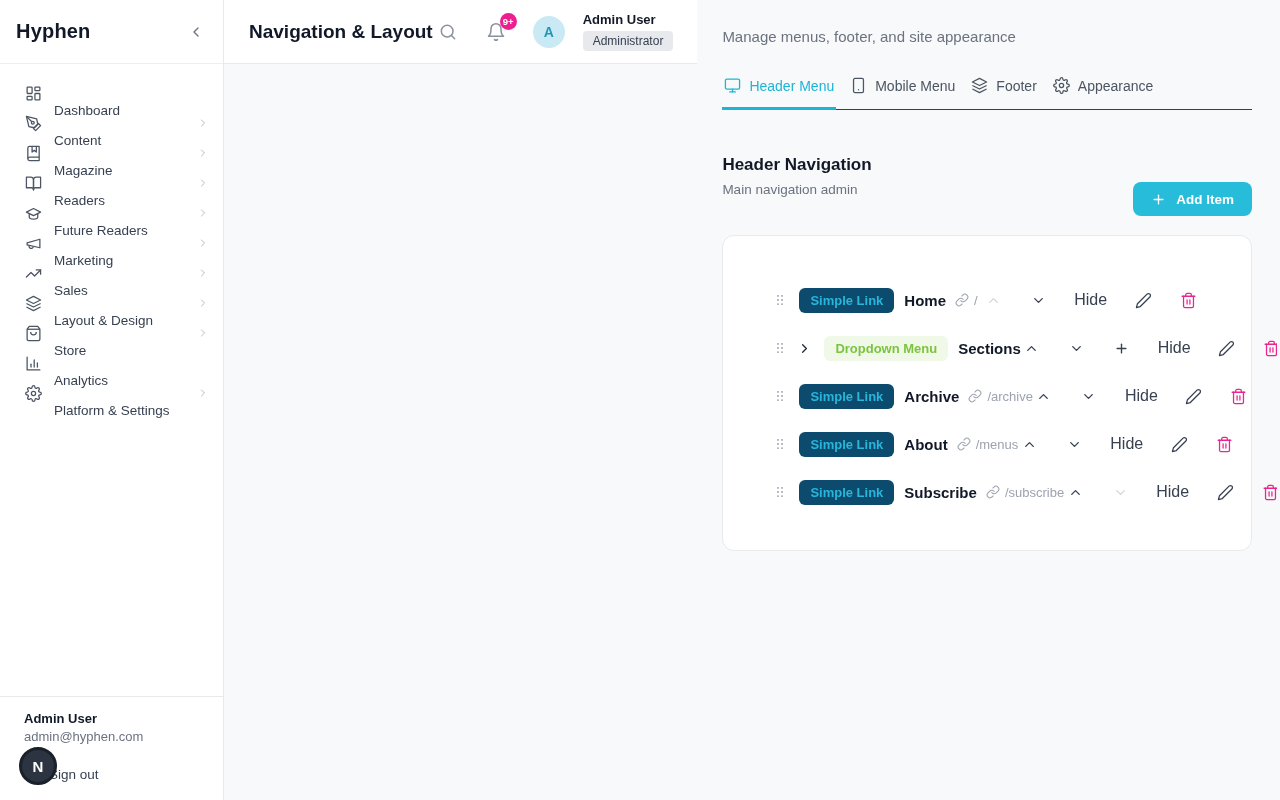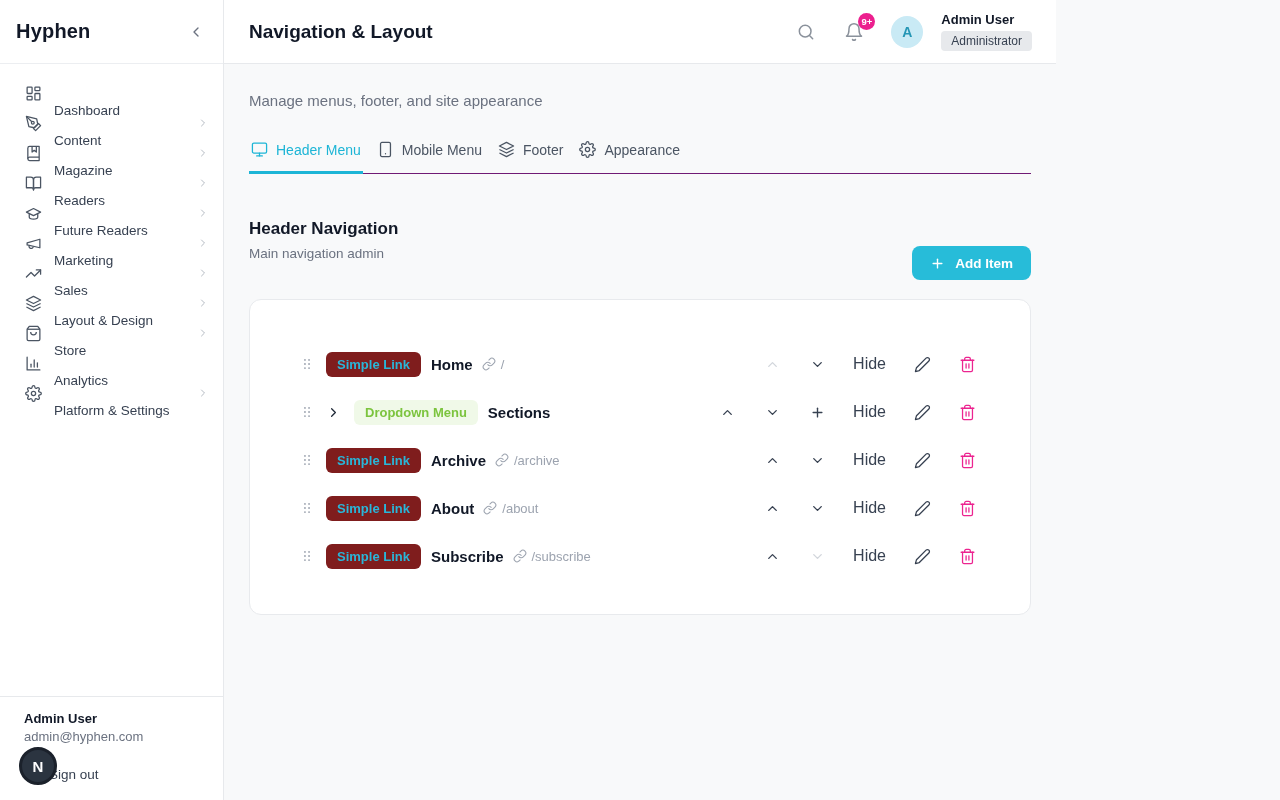--- a/index.html
+++ b/index.html
@@ -49,21 +49,21 @@
   .signout-row svg { width: 16px; height: 16px; color: #4b5563; }
   .n-avatar {
     position: absolute; left: 19px; top: 50px;
     width: 38px; height: 38px; border-radius: 50%;
     background: #2b3440; border: 3px solid #1b212b;
     color: #ffffff; font-size: 15px; font-weight: 700;
     display: flex; align-items: center; justify-content: center; cursor: pointer;
   }
 
   
-  .main { flex: 1; display: flex; flex-direction: column; background: #f8f9fa; }
+  .main { flex: 1; display: flex; flex-direction: row; background: #f8f9fa; }
   .topbar {
     height: 64px; min-height: 64px; background: #ffffff; border-bottom: 1px solid #e7e9ec;
     display: flex; align-items: center; justify-content: space-between; padding: 0 24px 0 25px;
   }
   .page-title { font-size: 19px; font-weight: 700; color: #111827; }
   .topbar-right { display: flex; align-items: center; gap: 18px; }
   .tb-icon-btn {
     width: 30px; height: 30px; background: transparent; border: none; cursor: pointer;
     color: #8a919b; display: flex; align-items: center; justify-content: center; position: relative;
   }
@@ -118,21 +118,21 @@
   .drag svg { width: 14px; height: 20px; }
   .expand-btn {
     width: 18px; height: 18px; background: none; border: none; color: #1f2937; cursor: pointer;
     margin-left: 10px; display: flex; align-items: center; justify-content: center; padding: 0;
   }
   .expand-btn svg { width: 15px; height: 15px; }
   .type-badge {
     margin-left: 12px; font-size: 13px; font-weight: 600; border-radius: 6px; padding: 5px 11px;
     white-space: nowrap;
   }
-  .badge-cyan { background: #7f1d1d; color: #29b6d9; }
+  .badge-cyan { background: #0c4a6e; color: #29b6d9; }
   .badge-green { background: #f0f9e8; color: #7cc43e; }
   .mi-label { margin-left: 10px; font-size: 15px; font-weight: 700; color: #111827; white-space: nowrap; }
   .mi-link { display: flex; align-items: center; gap: 5px; margin-left: 9px; color: #9ca3af; }
   .mi-link svg { width: 14px; height: 14px; }
   .mi-path { font-size: 13px; color: #9ca3af; }
   .row-actions { margin-left: auto; display: flex; align-items: center; gap: 23px; }
   .icon-btn {
     width: 22px; height: 22px; background: none; border: none; cursor: pointer; padding: 0;
     display: flex; align-items: center; justify-content: center; color: #374151;
   }
@@ -685,21 +685,21 @@
               </svg>
             </span>
           <span class="type-badge badge-cyan">Simple Link</span>
           <span class="mi-label">About</span>
           <span class="mi-link">
             <span style="display:flex">
                 <svg viewBox="0 0 24 24">
                   <use href="#i-link"></use>
                 </svg>
               </span>
-            <span class="mi-path">/about</span>
+            <span class="mi-path">/menus</span>
           </span>
           <div class="row-actions">
             <button class="icon-btn">
                 <span style="display:flex">
                   <svg viewBox="0 0 24 24">
                     <use href="#i-chevron-up"></use>
                   </svg>
                 </span>
               </button>
             <button class="icon-btn">

